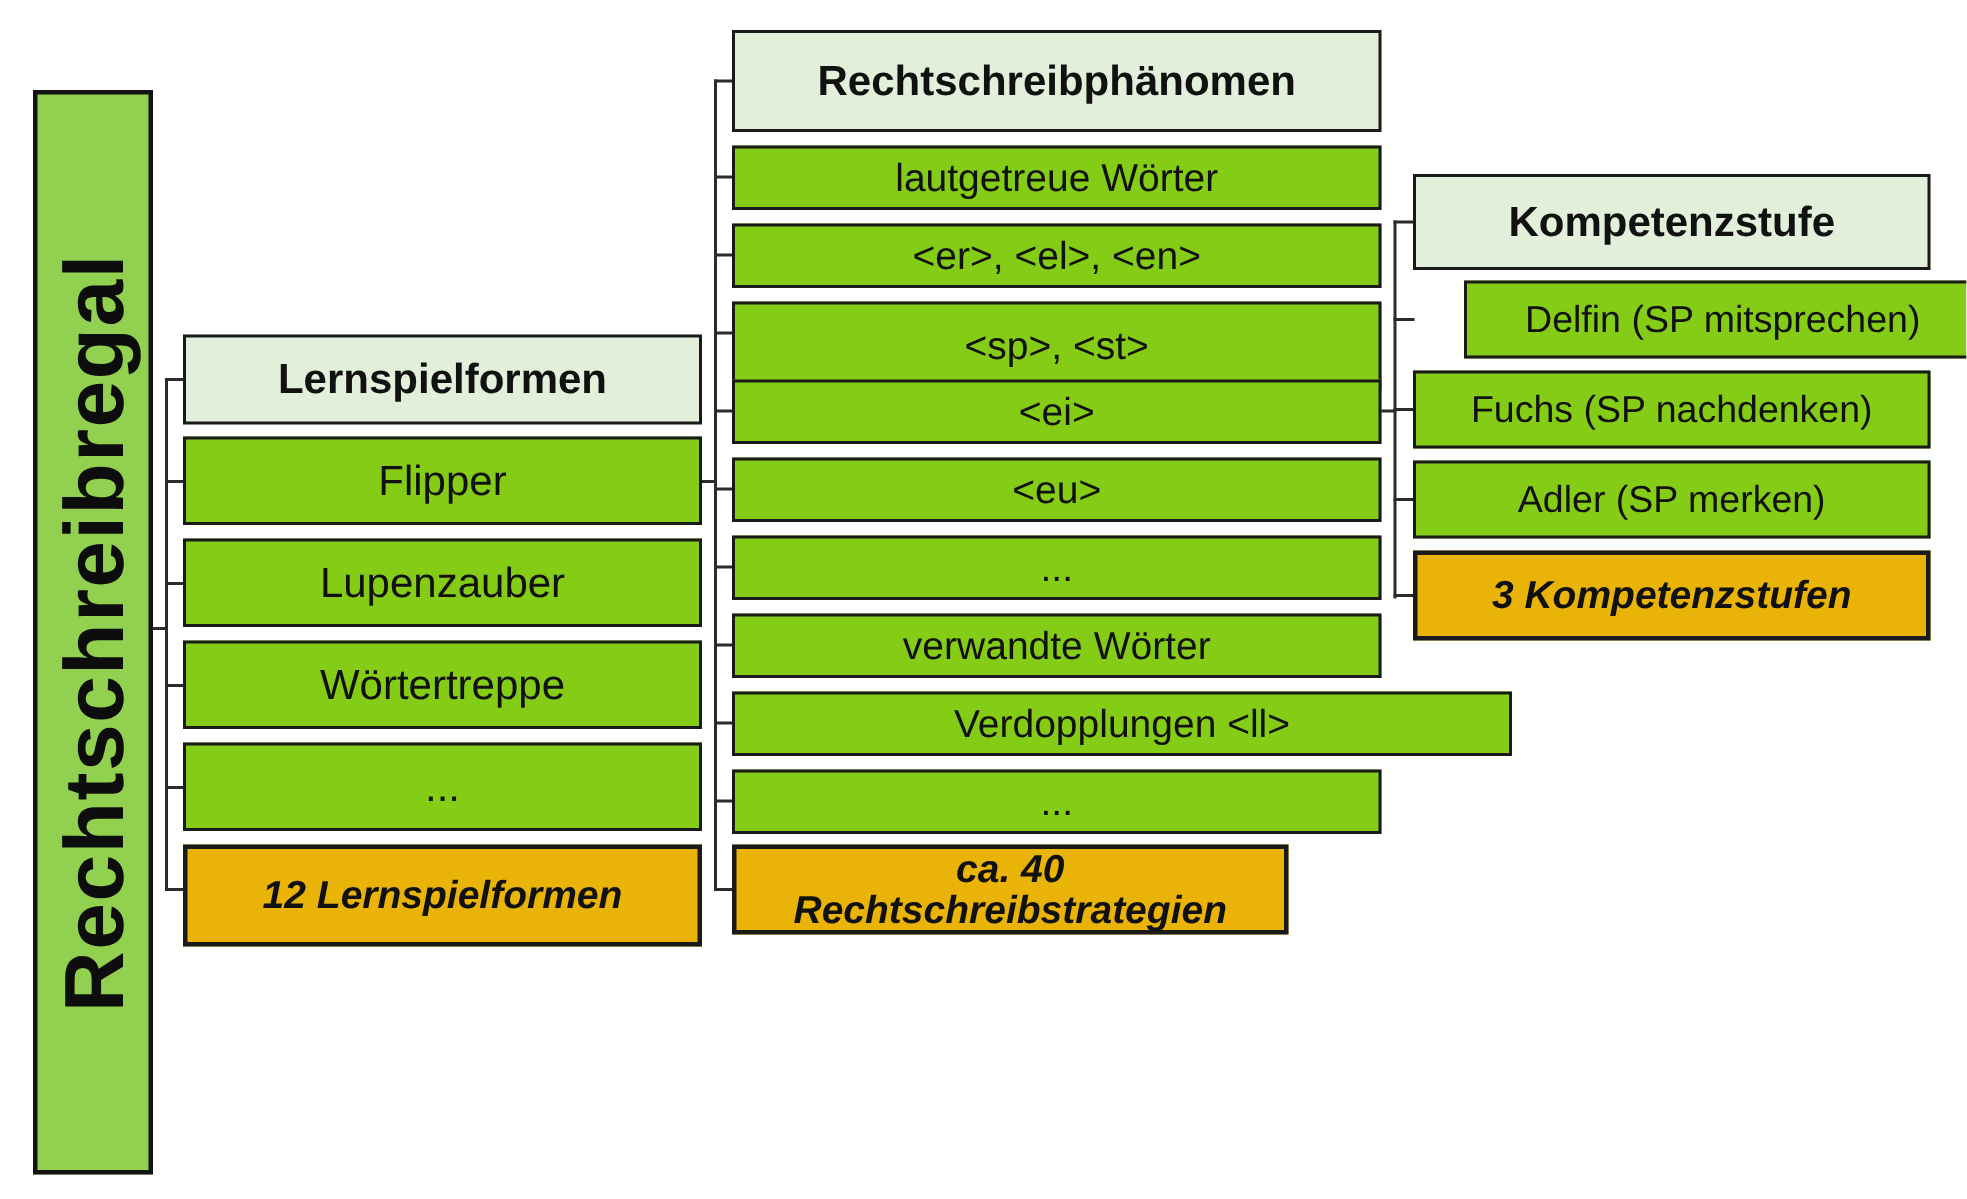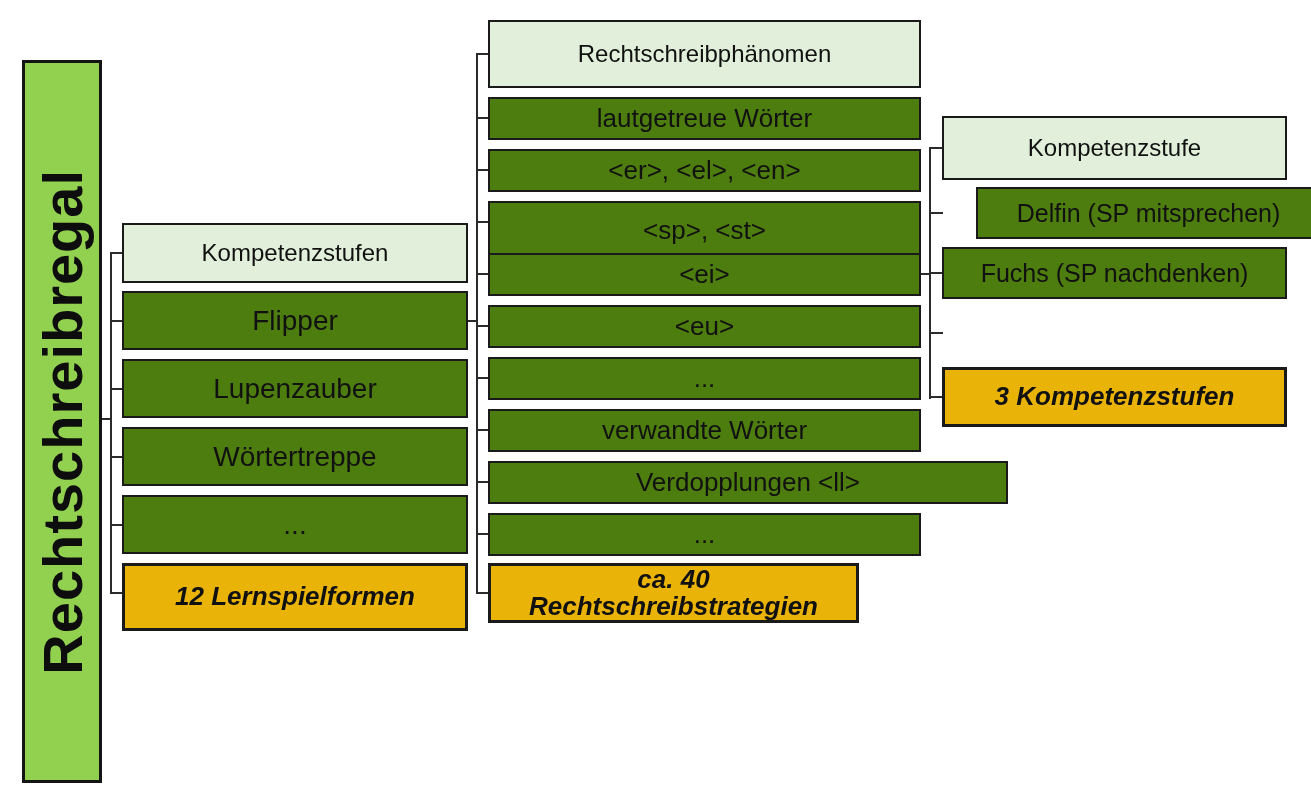--- a/index.html
+++ b/index.html
@@ -16,29 +16,29 @@
     overflow: hidden;
     color: #111111;
   }
   .box {
     position: absolute;
     box-sizing: border-box;
     display: flex;
     align-items: center;
     justify-content: center;
     text-align: center;
-    background: #4d7c0f;
+    background: #84cc16;
     border: 2px solid #1a1a1a;
     line-height: 1.05;
     padding: 0 6px;
   }
   .header-box {
     background: #E2EFDA;
-    font-weight: 400;
-    font-size: 24px;
+    font-weight: 700;
+    font-size: 28px;
     border-width: 2px;
   }
   .summary-box {
     background: #eab308;
     font-weight: 700;
     font-style: italic;
     font-size: 26px;
     border-width: 3px;
   }
   .item-c1 { font-size: 28px; }
@@ -104,21 +104,21 @@
   <div class="line" style="left:476px;top:592px;width:13px;height:2px"></div>
 
   <div class="line" style="left:919px;top:273px;width:12px;height:2px"></div>
   <div class="line" style="left:929px;top:147px;width:2px;height:252px"></div>
   <div class="line" style="left:929px;top:147px;width:14px;height:2px"></div>
   <div class="line" style="left:929px;top:212px;width:14px;height:2px"></div>
   <div class="line" style="left:929px;top:272px;width:14px;height:2px"></div>
   <div class="line" style="left:929px;top:332px;width:14px;height:2px"></div>
   <div class="line" style="left:929px;top:396px;width:14px;height:2px"></div>
 
-  <div class="box header-box" style="left:122px;top:223px;width:346px;height:60px">Kompetenzstufen</div>
+  <div class="box header-box" style="left:122px;top:223px;width:346px;height:60px">Lernspielformen</div>
   <div class="box item-c1" style="left:122px;top:291px;width:346px;height:59px">Flipper</div>
   <div class="box item-c1" style="left:122px;top:427px;width:346px;height:59px">Wörtertreppe</div>
   <div class="box item-c1" style="left:122px;top:359px;width:346px;height:59px">Lupenzauber</div>
   <div class="box item-c1" style="left:122px;top:495px;width:346px;height:59px">...</div>
   <div class="box summary-box" style="left:122px;top:563px;width:346px;height:68px">12 Lernspielformen</div>
 
   <div class="box header-box" style="left:488px;top:20px;width:433px;height:68px">Rechtschreibphänomen</div>
   <div class="box item-c2" style="left:488px;top:97px;width:433px;height:43px">lautgetreue Wörter</div>
   <div class="box item-c2" style="left:488px;top:149px;width:433px;height:43px">&lt;er&gt;, &lt;el&gt;, &lt;en&gt;</div>
   <div class="box item-c2" style="left:488px;top:201px;width:433px;height:59px">&lt;sp&gt;, &lt;st&gt;</div>
@@ -126,15 +126,16 @@
   <div class="box item-c2" style="left:488px;top:305px;width:433px;height:43px">&lt;eu&gt;</div>
   <div class="box item-c2" style="left:488px;top:357px;width:433px;height:43px">...</div>
   <div class="box item-c2" style="left:488px;top:409px;width:433px;height:43px">verwandte Wörter</div>
   <div class="box item-c2" style="left:488px;top:461px;width:520px;height:43px">Verdopplungen &lt;ll&gt;</div>
   <div class="box item-c2" style="left:488px;top:513px;width:433px;height:43px">...</div>
   <div class="box summary-box" style="left:488px;top:563px;width:371px;height:60px">ca. 40 Rechtschreibstrategien</div>
 
   <div class="box header-box" style="left:942px;top:116px;width:345px;height:64px">Kompetenzstufe</div>
   <div class="box item-c3" style="left:976px;top:187px;width:345px;height:52px">Delfin (SP mitsprechen)</div>
   <div class="box item-c3" style="left:942px;top:247px;width:345px;height:52px">Fuchs (SP nachdenken)</div>
+  <div class="box item-c3" style="left:942px;top:307px;width:345px;height:52px">Adler (SP merken)</div>
   <div class="box summary-box" style="left:942px;top:367px;width:345px;height:60px">3 Kompetenzstufen</div>
 
 </div>
 
 </body></html>

